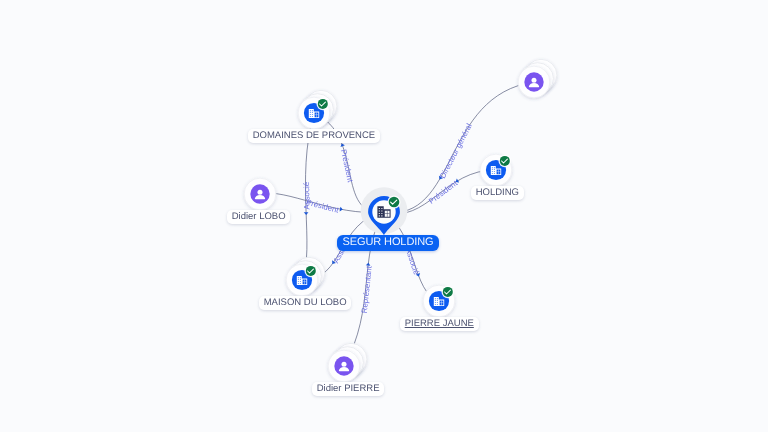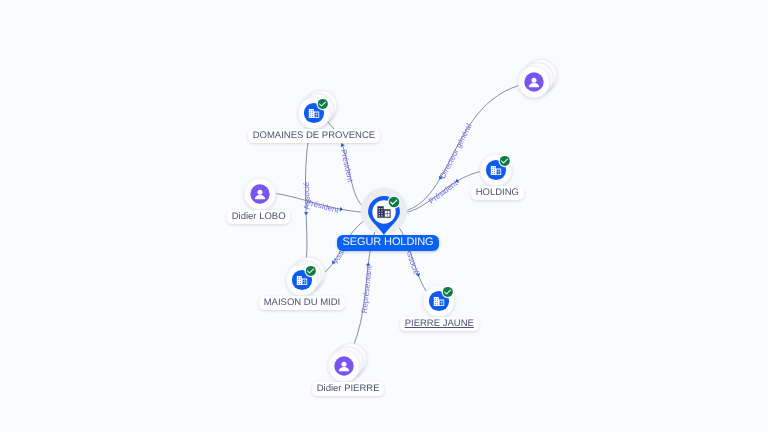--- a/index.html
+++ b/index.html
@@ -183,16 +183,16 @@
         <g transform="translate(337.1,359.40000000000003) scale(0.5750000000000001)">
           <circle cx="12" cy="8.3" r="4.35" fill="#ffffff"></circle>
           <path d="M 12 13.4 C 7.2 13.4 3.6 16.4 3.05 19.3 C 2.9 20.1 3.4 20.7 4.2 20.7 H 19.8 C 20.6 20.7 21.1 20.1 20.95 19.3 C 20.4 16.4 16.8 13.4 12 13.4 Z" fill="#ffffff"></path>
         </g>
       </g>
     </svg>
 <div class="nlabel sel" style="left: 337px; top: 235px;">SEGUR HOLDING</div>
     <div class="nlabel" style="left: 248px; top: 129px;">DOMAINES DE PROVENCE</div>
     <div class="nlabel" style="left: 471px; top: 186px;">HOLDING</div>
     <div class="nlabel" style="left: 227px; top: 210px;">Didier LOBO</div>
-    <div class="nlabel" style="left: 259px; top: 296px;">MAISON DU MIDI</div>
+    <div class="nlabel" style="left: 259px; top: 296px;">MAISON DU LOBO</div>
     <div class="nlabel" style="left: 400px; top: 317px; text-decoration: underline;">PIERRE JAUNE</div>
     <div class="nlabel" style="left: 312px; top: 382px;">Didier PIERRE</div>
   </div>
 
 </body></html>

